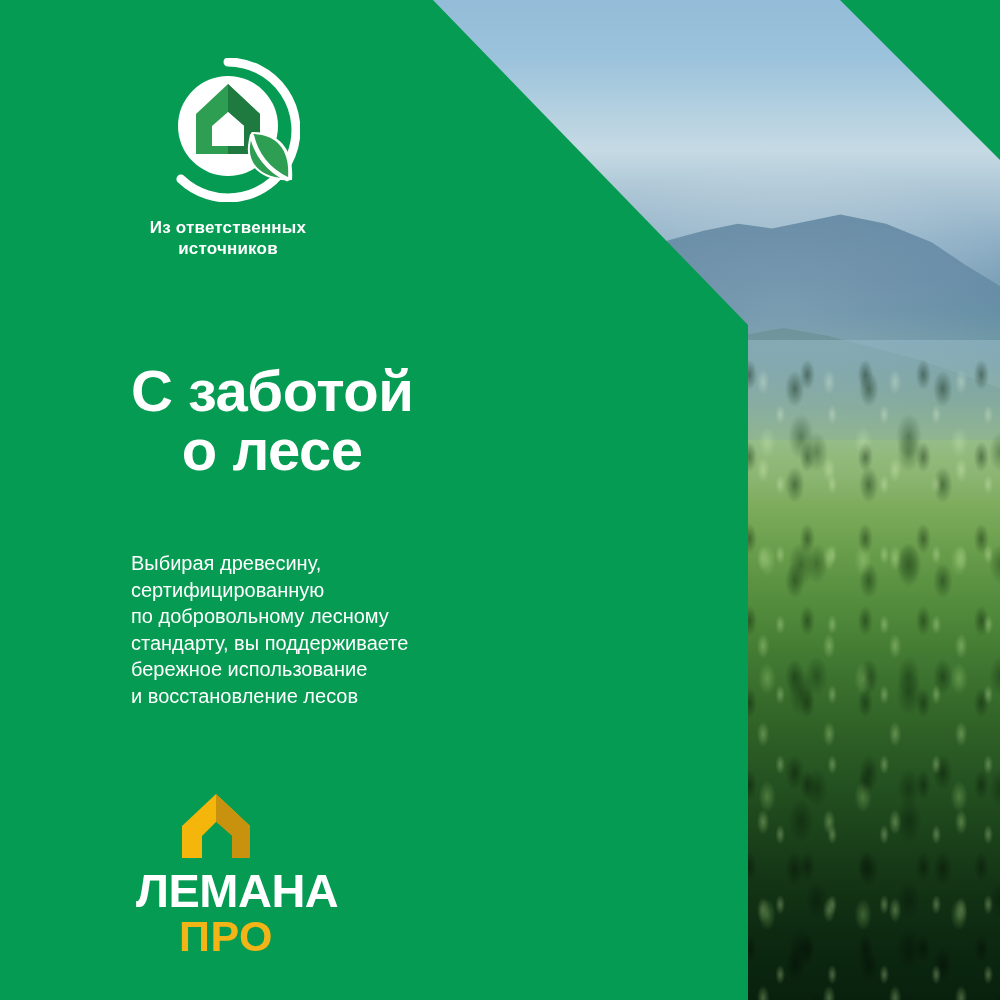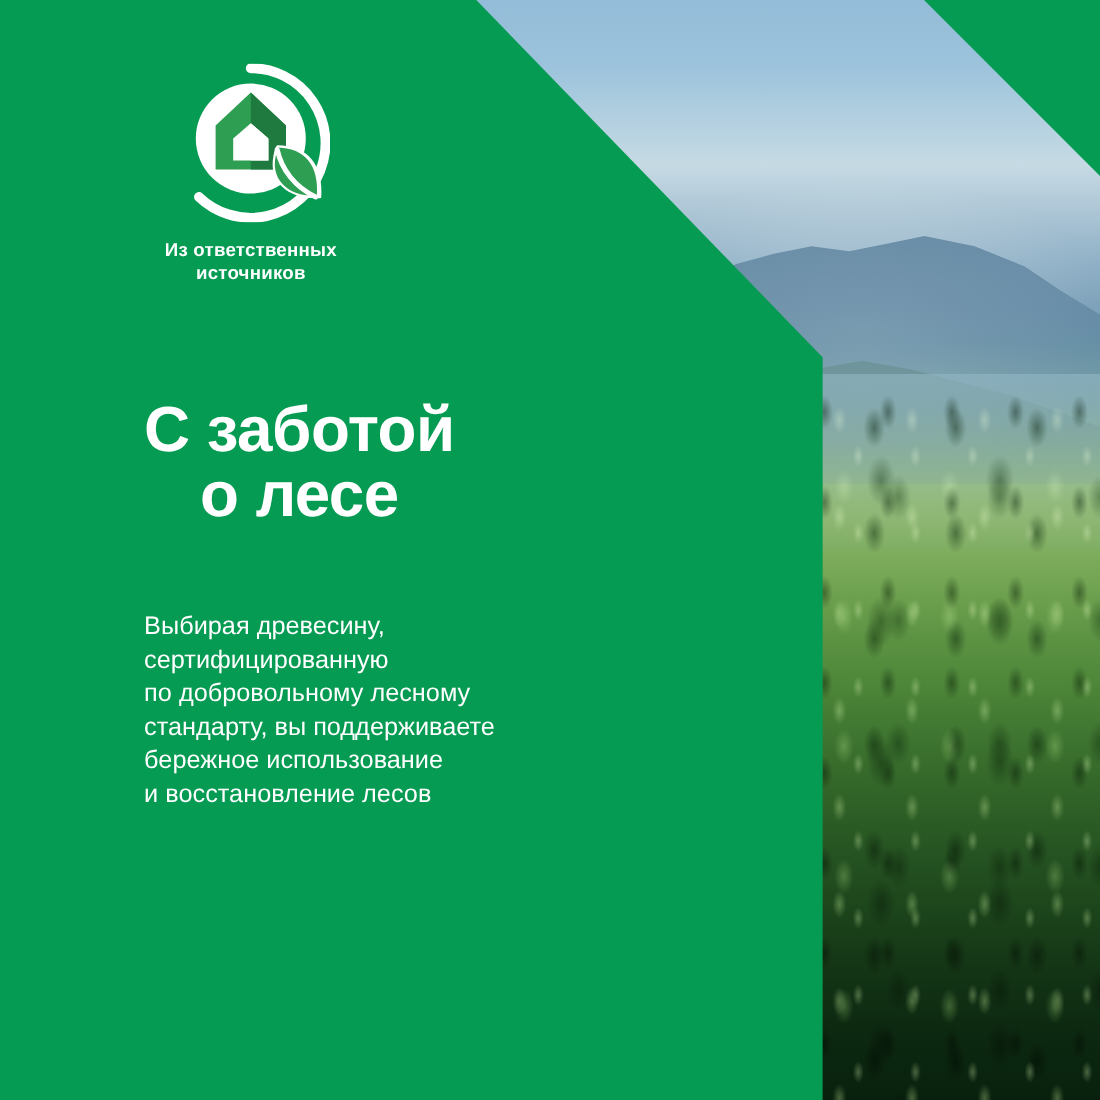--- a/index.html
+++ b/index.html
@@ -172,21 +172,21 @@
     text-align: center;
   }
 
   
   .bodycopy {
     position: absolute;
     left: 131px;
     top: 530px;
     width: 420px;
     color: #ffffff;
-    font-size: 23px;
+    font-size: 20px;
     font-weight: normal;
     line-height: 1.33;
     white-space: pre-line;
   }
 
   
   .brand {
     position: absolute;
     left: 136px;
     top: 792px;
@@ -262,14 +262,28 @@
   <h1 class="headline">С заботой
 о лесе</h1>
 
   <p class="bodycopy">Выбирая древесину,
 сертифицированную
 по добровольному лесному
 стандарту, вы поддерживаете
 бережное использование
 и восстановление лесов</p>
 
+  <div class="brand">
+    <svg class="brand-house" viewBox="0 0 72 68" aria-hidden="true">
+
+      <path d="M36 2 L70 34 L70 66 L2 66 L2 34 Z" fill="#F5B60C"></path>
+
+      <path d="M36 2 L70 34 L70 66 L36 66 Z" fill="#C8920F"></path>
+
+      <path d="M36 30 L52 44 L52 66 L22 66 L22 44 Z" fill="#059B52"></path>
+
+      <path d="M36 30 L52 44 L52 66 L36 66 Z" fill="#059B52"></path>
+    </svg>
+    <div class="brand-name">ЛЕМАНА</div>
+    <div class="brand-sub">ПРО</div>
+  </div>
 
 </div>
 
 </body></html>

